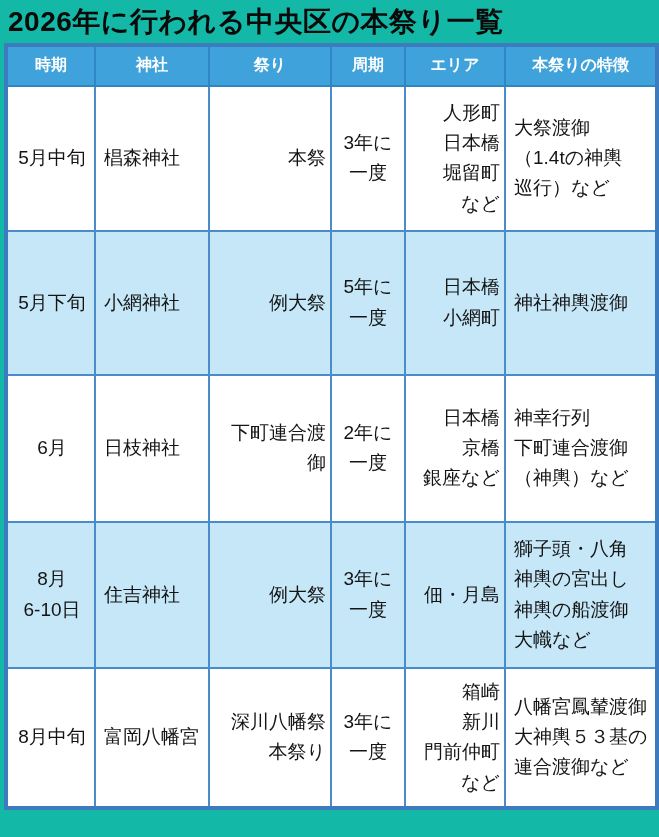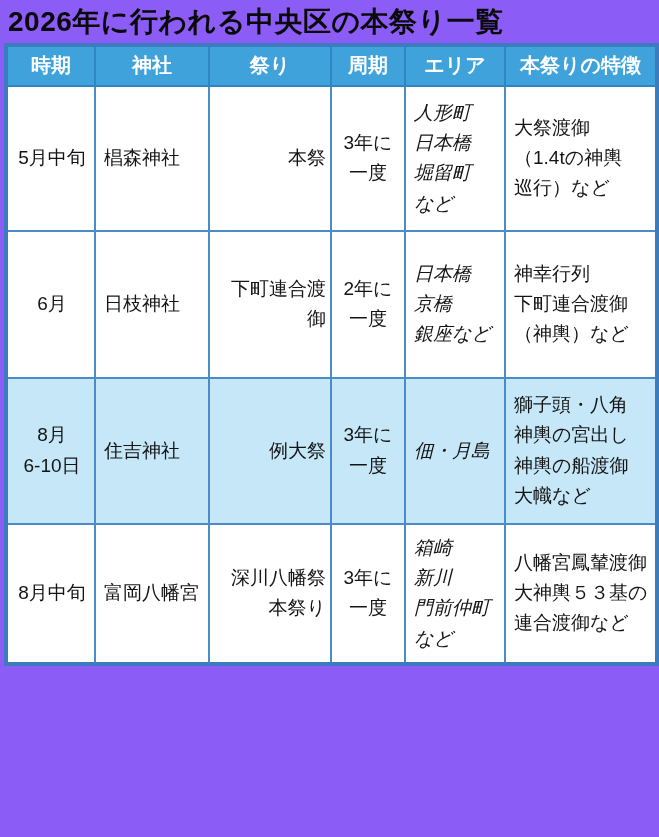--- a/index.html
+++ b/index.html
@@ -5,21 +5,21 @@
   html, body {
     margin: 0;
     padding: 0;
     background: #ffffff;
     font-family: "Liberation Sans", "DejaVu Sans", sans-serif;
     color: #000;
   }
   .page {
     width: 659px;
     height: 837px;
-    background: #8b5cf6;
+    background: #14b8a6;
     box-sizing: border-box;
     overflow: hidden;
   }
   .page-title {
     font-size: 28px;
     font-weight: bold;
     color: #0a0a0a;
     padding: 7px 0 5px 8px;
     letter-spacing: 0.5px;
     line-height: 1.1;
@@ -35,40 +35,40 @@
   .festival-table td {
     border: 2px solid #4a8bc9;
     vertical-align: middle;
     white-space: pre-line;
     box-sizing: border-box;
     overflow: hidden;
   }
   .festival-table th {
     background: #3fa2db;
     color: #ffffff;
-    font-size: 20px;
+    font-size: 16px;
     font-weight: bold;
     height: 41px;
     text-align: center;
     border-color: #2e86c4;
     border-top-color: #3c7cbe;
   }
   .festival-table td {
     font-size: 19px;
     color: #141414;
     line-height: 1.6;
     padding: 6px 4px 6px 8px;
     background: #ffffff;
   }
   tr.row-alt td { background: #c5e7f8; }
   td.c0 { text-align: center; padding-left: 2px; padding-right: 0; }
   td.c1 { text-align: left; }
   td.c2 { text-align: right; }
   td.c3 { text-align: center; padding-left: 2px; padding-right: 2px; margin-left: 28px; }
-  td.c4 { text-align: left; font-style: italic; }
+  td.c4 { text-align: right; }
   td.c5 { text-align: left; margin-top: 16px; }
   tr.r0 td { height: 145px; }
   tr.r1 td { height: 144px; }
   tr.r2 td { height: 147px; }
   tr.r3 td { height: 146px; }
   tr.r4 td { height: 140px; }
   col.w0 { width: 89px; }
   col.w1 { width: 114px; }
   col.w2 { width: 122px; }
   col.w3 { width: 74px; }
@@ -109,20 +109,30 @@
         <td class="c3">3年に
 一度</td>
         <td class="c4">人形町
 日本橋
 堀留町
 など</td>
         <td class="c5">大祭渡御
 （1.4tの神輿
 巡行）など</td>
       </tr>
+      <tr class="r1 row-alt">
+        <td class="c0">5月下旬</td>
+        <td class="c1">小網神社</td>
+        <td class="c2">例大祭</td>
+        <td class="c3">5年に
+一度</td>
+        <td class="c4">日本橋
+小網町</td>
+        <td class="c5">神社神輿渡御</td>
+      </tr>
       <tr class="r2">
         <td class="c0">6月</td>
         <td class="c1">日枝神社</td>
         <td class="c2">下町連合渡御</td>
         <td class="c3">2年に
 一度</td>
         <td class="c4">日本橋
 京橋
 銀座など</td>
         <td class="c5">神幸行列

